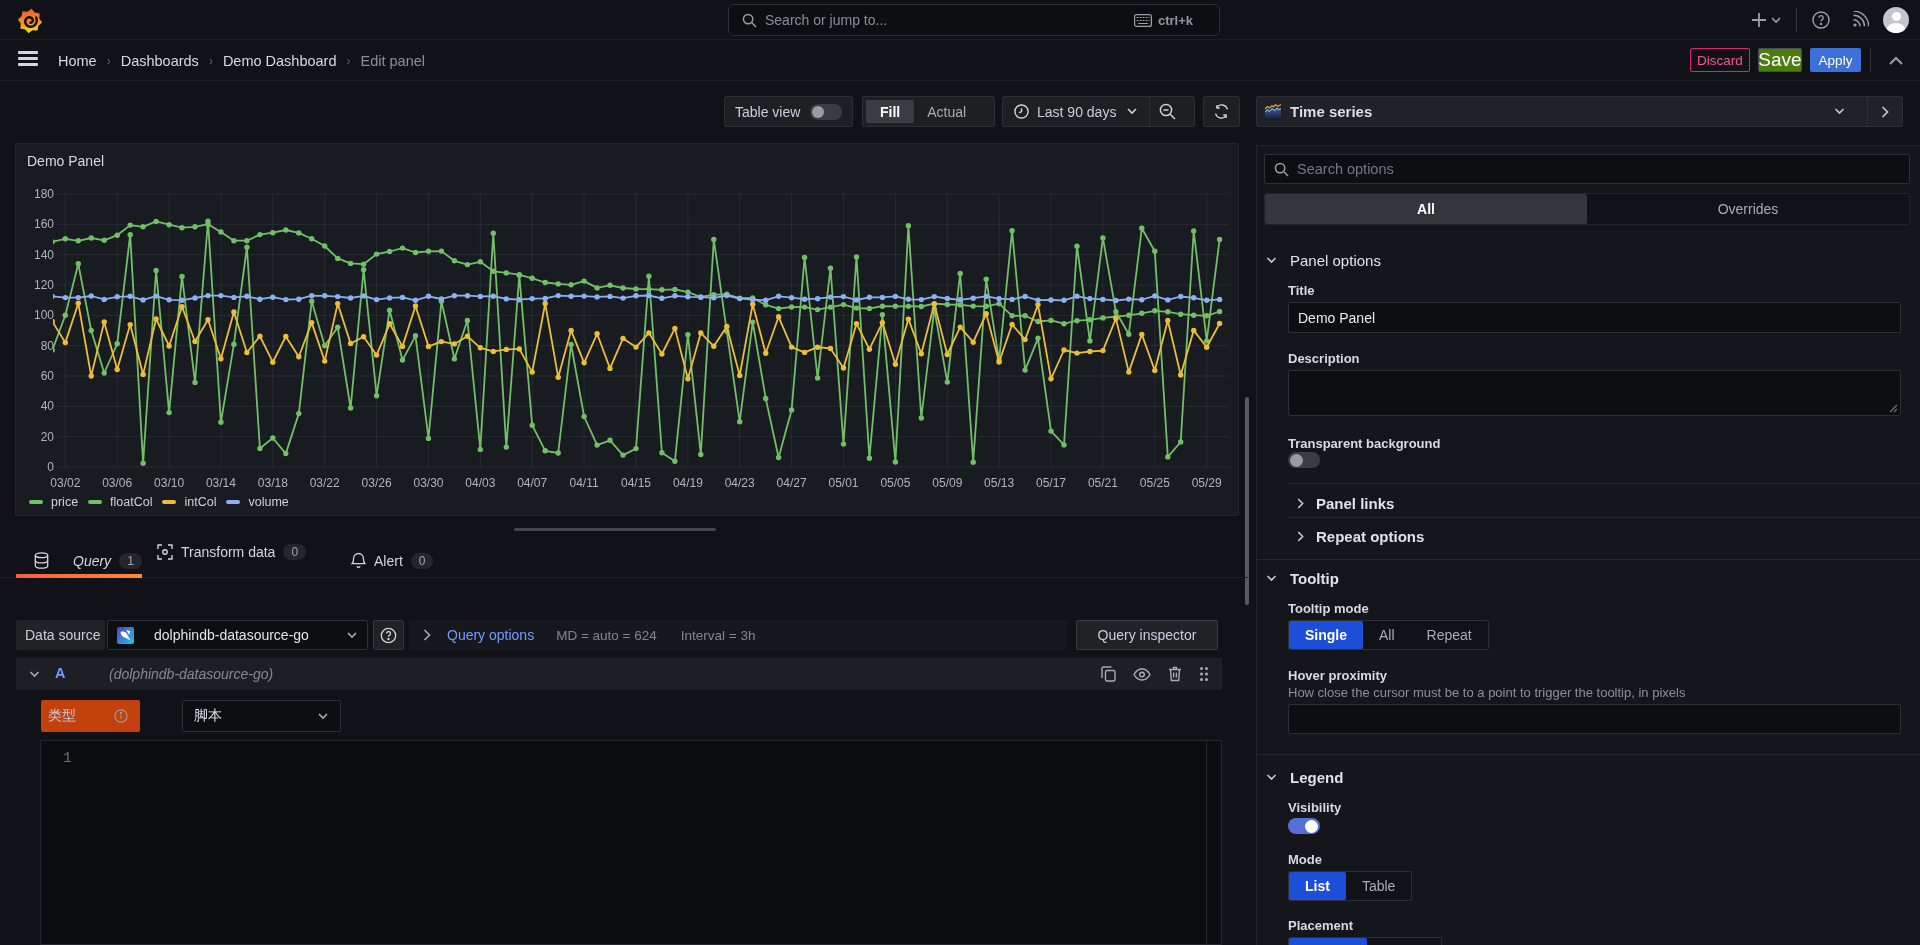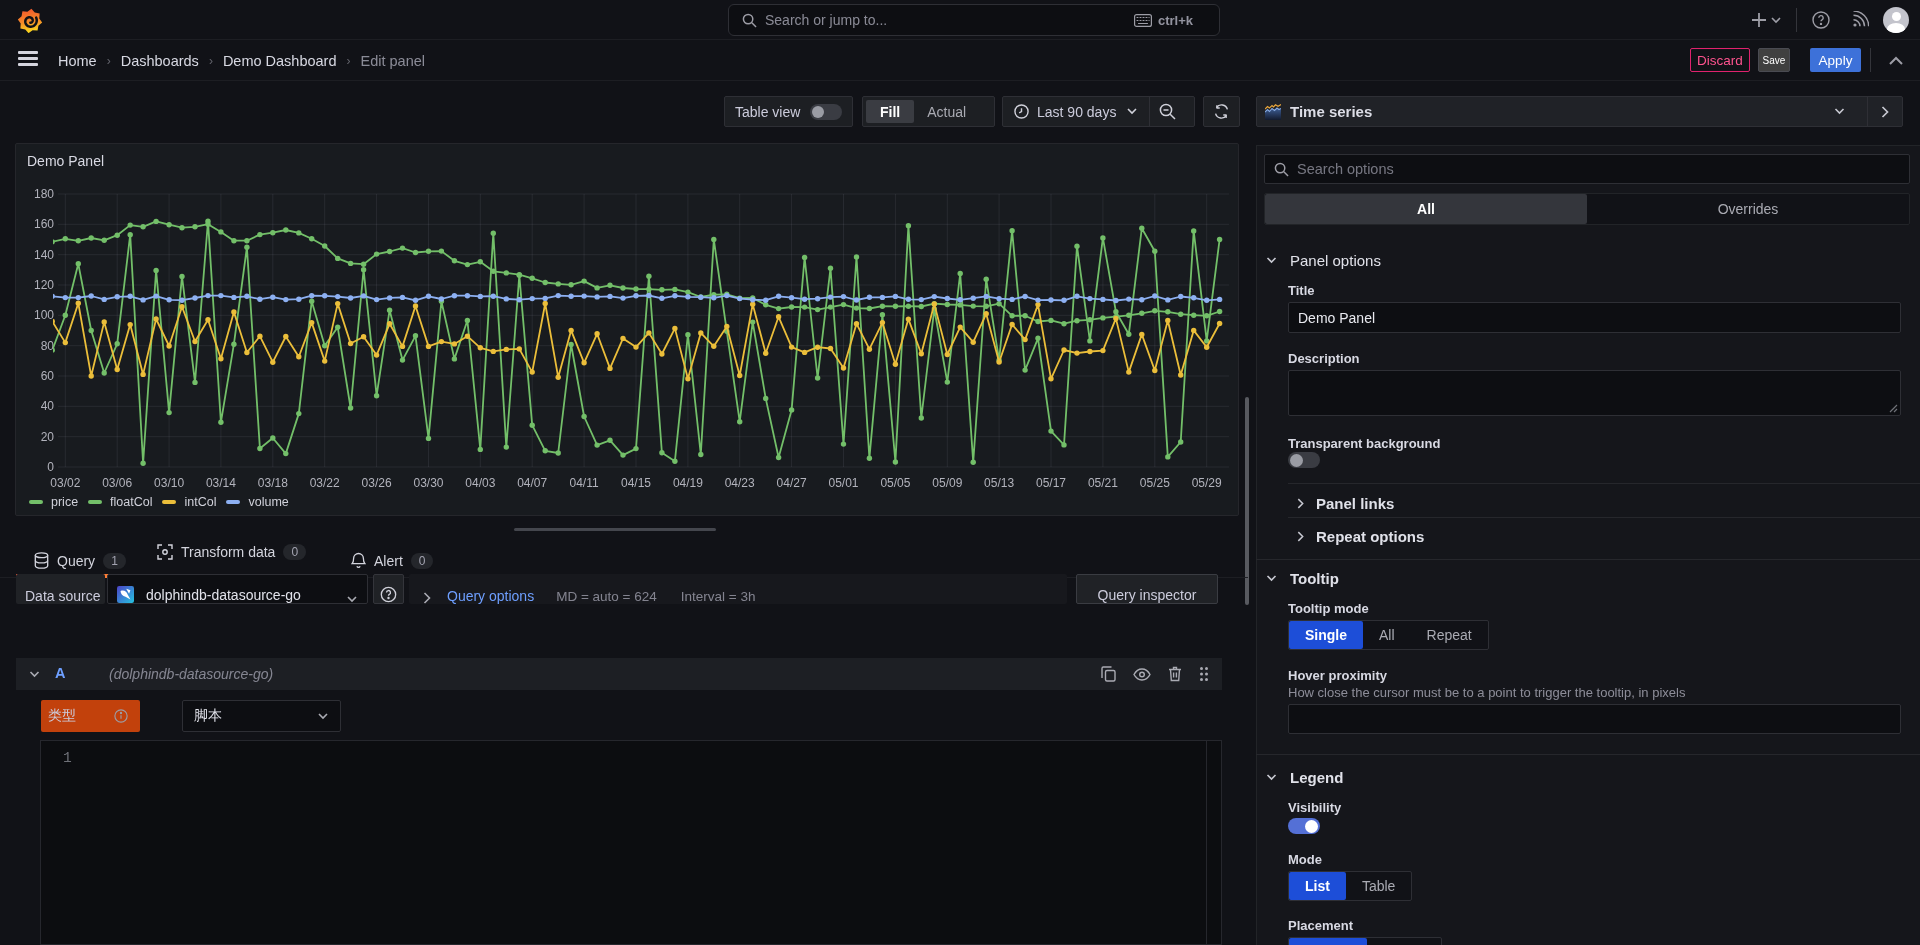--- a/index.html
+++ b/index.html
@@ -16,21 +16,21 @@
 
   
   #crumbrow { position:absolute; left:0; top:41px; width:1920px; height:40px; background:#111217; border-bottom:1px solid #1d1e23; }
   #burger { position:absolute; left:18px; top:51px; width:20px; height:20px; }
   #burger div { height:2.5px; background:#d5d5de; border-radius:1px; margin-bottom:3.5px; }
   #crumbs { position:absolute; left:58px; top:41px; height:40px; display:flex; align-items:center; font-weight:500; font-size:14.5px; color:#d8d9e3; }
   #crumbs .sep { color:#62636b; margin:0 10px; font-size:12px; }
   #crumbs .dim { color:rgba(204,204,220,.65); }
   .btn { display:flex; align-items:center; justify-content:center; border-radius:2px; font-weight:500; font-size:14px; }
   #btn-discard { position:absolute; left:1690px; top:48px; width:60px; height:24px; border:1px solid #e0226e; color:#ff538f; background:transparent; font-size:13.5px;}
-  #btn-save { position:absolute; left:1758px; top:48px; width:32px; height:24px; background:#404040; border:1px solid #4a4b52; color:#fff; font-size:10px;}
+  #btn-save { position:absolute; left:1758px; top:48px; width:44px; height:24px; background:#4d7c0f; border:1px solid #4a4b52; color:#fff; font-size:19px;}
   #btn-apply { position:absolute; left:1810px; top:48px; width:51px; height:24px; background:#3d71d9; color:#fff; font-size:13.5px;}
 
   
   .tbtn { position:absolute; top:96px; height:31px; background:#1d1f23; border:1px solid #2e2f35; border-radius:2px; display:flex; align-items:center; color:#ccccdc; }
 
   
   #panel { position:absolute; left:15px; top:143px; width:1224px; height:373px; background:#181b1f; border:1px solid #25262b; border-radius:2px; }
   #ptitle { position:absolute; left:11px; top:9px; font-size:14px; font-weight:500; color:#d8d9e3; }
   #legend { position:absolute; left:13px; top:351px; display:flex; align-items:center; font-size:12.5px; color:#d0d1da; }
   .sw { width:14px; height:4px; border-radius:2px; margin-right:8px; }
@@ -38,21 +38,21 @@
   
   #splitter { position:absolute; left:514px; top:528px; width:202px; height:3px; border-radius:2px; background:#44464d; }
 
   
   #tabs { position:absolute; left:0px; top:546px; width:1248px; height:32px; border-bottom:1px solid #1d1e23; }
   .tab { position:absolute; top:0; display:flex; align-items:center; color:#d3d4dd; font-size:14px; font-weight:500; }
   .badge { background:#24262b; border-radius:9px; color:rgba(204,204,220,.75); font-size:12px; font-weight:500; padding:1px 8px; margin-left:8px; }
   #tab-underline { position:absolute; left:16px; top:574px; width:126px; height:4px; background:linear-gradient(90deg,#f55f3e,#ff8833); }
 
   
-  .dsbox { position:absolute; top:574px; height:30px; display:flex; align-items:flex-end; border-radius:2px; }
+  .dsbox { position:absolute; top:620px; height:30px; display:flex; align-items:center; border-radius:2px; }
 
   
   #qa-head { position:absolute; left:16px; top:658px; width:1206px; height:32px; background:#1d1f24; display:flex; align-items:center; position:absolute; }
   #type-label { position:absolute; left:41px; top:700px; width:99px; height:32px; background:#c2410c; border-radius:2px; display:flex; align-items:center; }
   #type-dd { position:absolute; left:141px; top:700px; width:159px; height:32px; background:#0d0e12; border:1px solid #2e2f35; border-radius:2px; display:flex; align-items:center;margin-left:41px; }
 
   
   #editor { position:absolute; left:40px; top:740px; width:1182px; height:205px; background:#0c0d10; border:1px solid #26272d; font-family:"Liberation Mono", monospace; font-size:14.6px; }
   #editor .lnum { position:absolute; left:22px; top:9px; color:#6e7077; }
   #editor .code { position:absolute; left:60px; top:9px; white-space:pre; color:#d4d4d4; }
@@ -654,21 +654,21 @@
   <div id="splitter"></div>
   <div id="lscroll"></div>
 
   <div id="tabs"></div>
   <div class="tab" style="left:34px;top:552px;">
     <svg width="15" height="17" viewBox="0 0 16 18" fill="none" stroke="#d3d4dd" stroke-width="1.4">
         <ellipse cx="8" cy="3.4" rx="6.6" ry="2.6"></ellipse>
         <path d="M1.4 3.4v11.2c0 1.4 3 2.6 6.6 2.6s6.6-1.2 6.6-2.6V3.4"></path>
         <path d="M1.4 9c0 1.4 3 2.6 6.6 2.6s6.6-1.2 6.6-2.6"></path>
       </svg>
-    <span style="margin-left:8px;">Query</span>
+    <span style="margin-left:24px;font-style:italic;">Query</span>
       <span class="badge">1</span>
   </div>
   <div class="tab" style="left:157px;top:544px;justify-content:center;">
     <svg width="16" height="16" viewBox="0 0 16 16" fill="none" stroke="#d3d4dd" stroke-width="1.4">
         <path d="M1 5V1h4M15 5V1h-4M1 11v4h4M15 11v4h-4"></path>
         <circle cx="8" cy="8" r="2.2"></circle>
       </svg>
     <span style="margin-left:8px;">Transform data</span>
       <span class="badge">0</span>
   </div>
@@ -690,21 +690,21 @@
         <defs>
           <linearGradient id="ddb" x1="0" y1="0" x2="1" y2="1">
             <stop offset="0" stop-color="#4d42c8"></stop>
             <stop offset="1" stop-color="#25c4e0"></stop>
           </linearGradient>
         </defs>
         <rect width="24" height="24" rx="3" fill="url(#ddb)"></rect>
         <path d="M5 7c5-2 9 1 10 5l4 7-7-4C8 14 5 11 5 7z" fill="#fff"></path>
         <path d="M13 4l6 2-2 5z" fill="#fff"></path>
       </svg>
-    <span style="margin-left:12px;font-size:14px;color:#e2e3eb;">dolphindb-datasource-go</span>
+    <span style="margin-left:20px;font-size:14px;color:#e2e3eb;">dolphindb-datasource-go</span>
     <svg width="10" height="7" viewBox="0 0 10 7" fill="none" stroke="#aaabb3" stroke-width="1.6" style="margin-left:auto;margin-right:10px;">
         <path d="M1 1l4 4 4-4"></path>
       </svg>
   </div>
   <div class="dsbox" style="left:373px;width:31px;background:#202226;border:1px solid #34353b;justify-content:center;">
     <svg width="17" height="17" viewBox="0 0 18 18" fill="none" stroke="#d0d1da" stroke-width="1.4">
         <circle cx="9" cy="9" r="7.6"></circle>
         <path d="M6.9 6.9a2.1 2.1 0 1 1 3 1.9c-.6.3-.9.7-.9 1.4"></path>
         <circle cx="9" cy="12.6" r="0.6" fill="#d0d1da"></circle>
       </svg>

